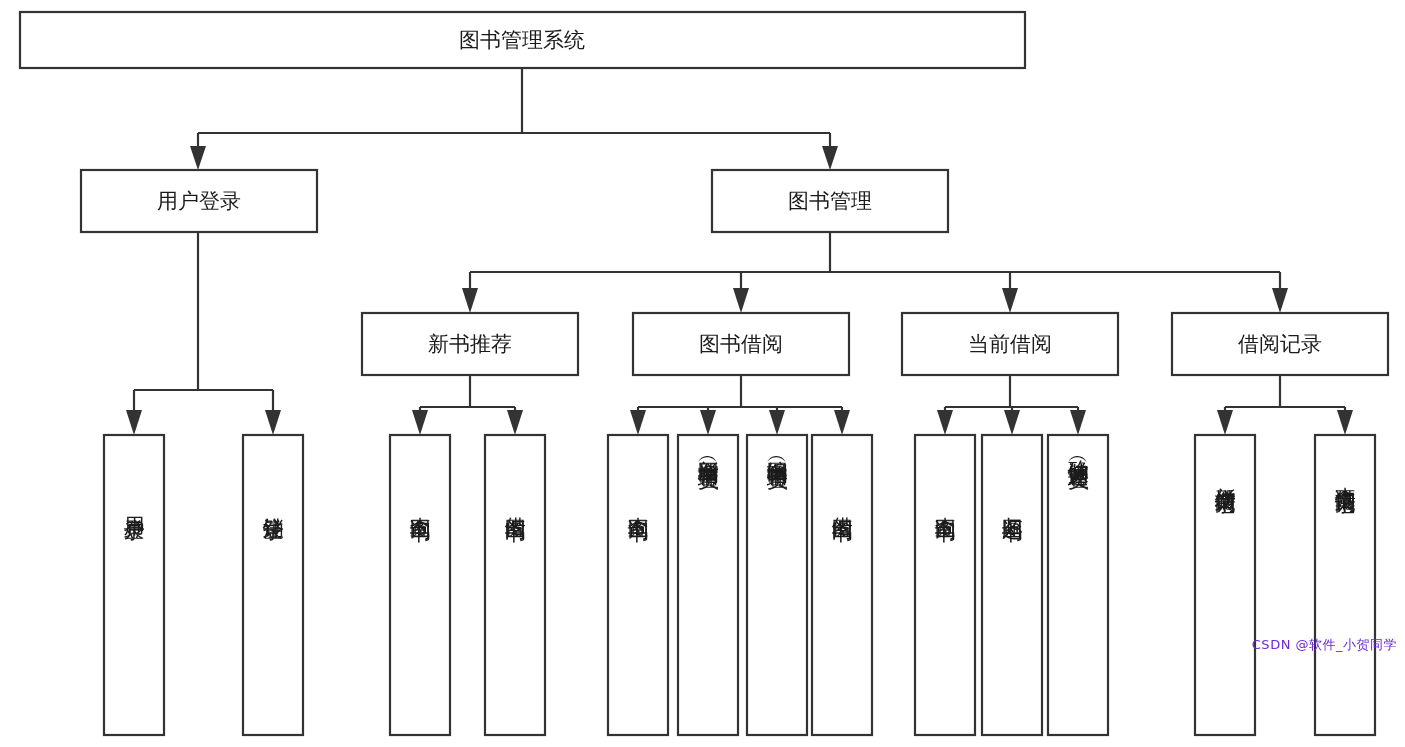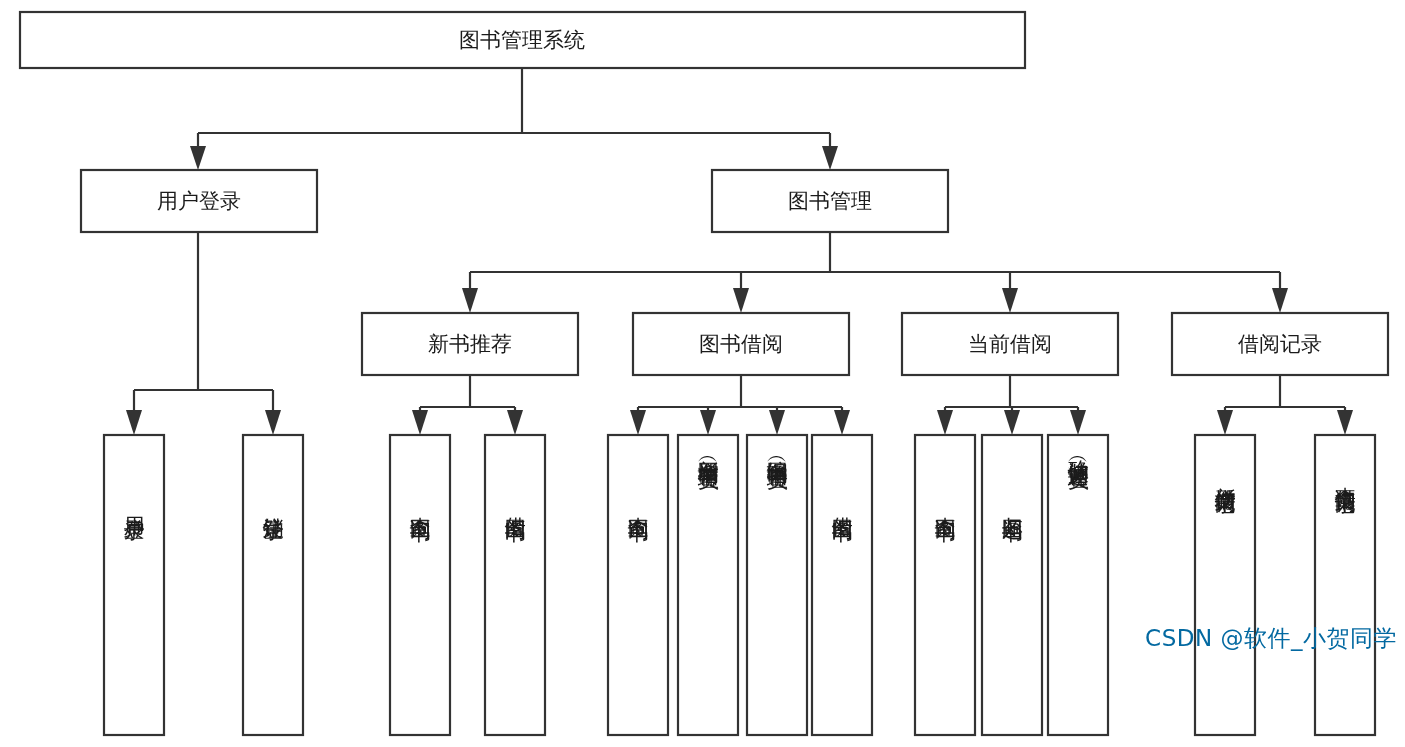--- a/index.html
+++ b/index.html
@@ -63,22 +63,22 @@
     pointer-events: none;
     display: flex;
     align-items: center;
     justify-content: flex-start;
   }
   .watermark {
     position: absolute;
     right: 8px;
     bottom: 6px;
     font-family: "DejaVu Sans", "Liberation Sans", sans-serif;
-    font-size: 23px;
-    color: #0369a1;
+    font-size: 13px;
+    color: #6d28d9;
     letter-spacing: 0.5px;
     white-space: nowrap;
   }
 </style>
 </head>
 <body>
 
 <div id="diagram-root">
 
   <svg id="flow" viewBox="0 0 1405 747">

